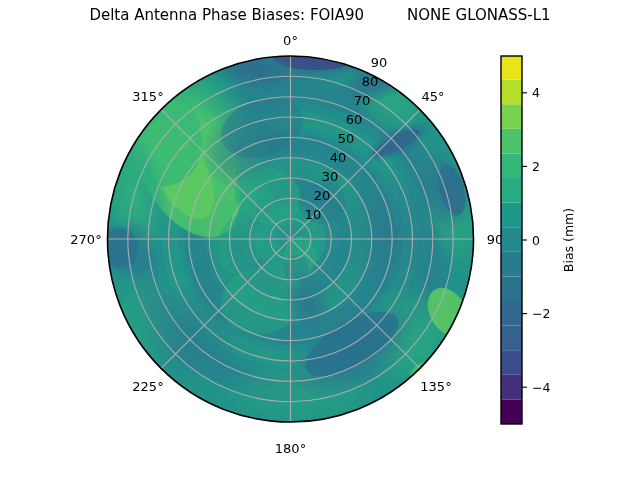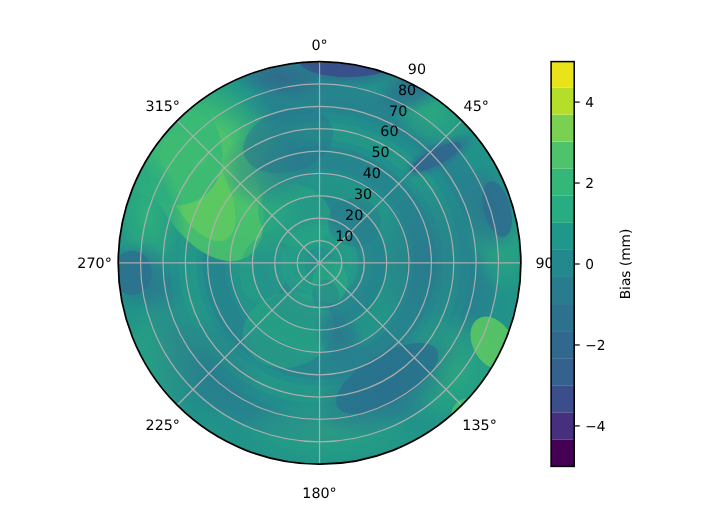--- a/index.html
+++ b/index.html
@@ -35,20 +35,21 @@
     font-family:"DejaVu Sans","Liberation Sans",sans-serif;
     font-size:12.5px;
     fill:#000000;
   }
 </style>
 </head>
 <body>
 
 <div class="figure">
 
+  <div class="title">Delta Antenna Phase Biases: FOIA90         NONE GLONASS-L1</div>
 
   <svg width="640" height="480" viewBox="0 0 640 480">
 
     <defs>
       <clipPath id="polarClip">
         <circle cx="290.5" cy="239" r="183"></circle>
       </clipPath>
 
       <radialGradient id="baseField" cx="50%" cy="50%" r="50%">
         <stop offset="0%" stop-color="#23918c"></stop>

